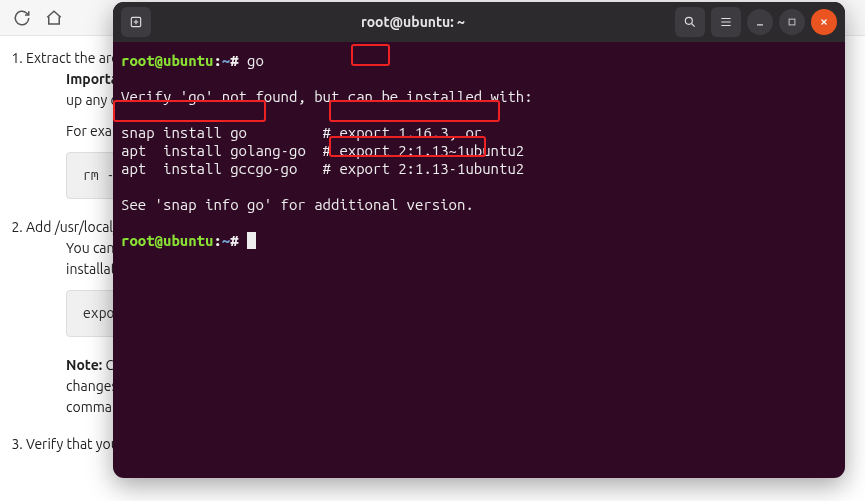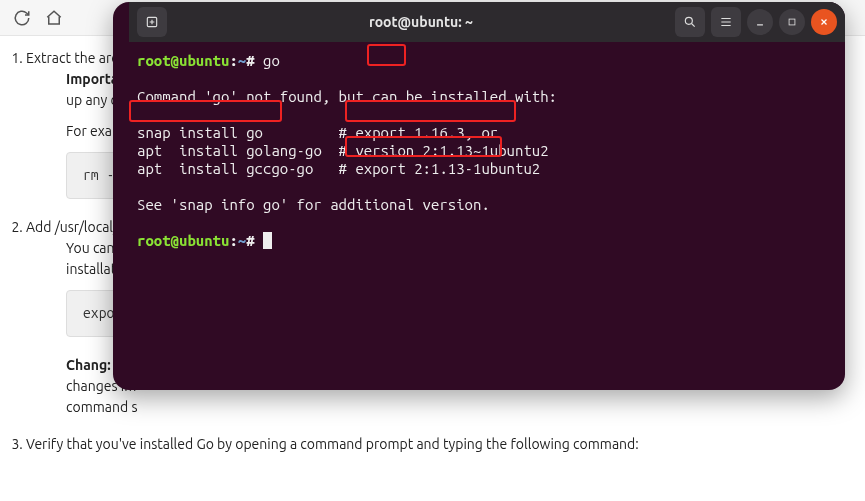--- a/index.html
+++ b/index.html
@@ -48,28 +48,27 @@
       margin: 10px 0 18px 40px;
       color: #333;
       width: 750px;
     }
     
     .terminal-window {
       position: absolute;
       left: 113px;
       top: 2px;
       width: 732px;
-      height: 388px;
+      height: 476px;
       background: #300a24;
-      border-radius: 16px;
+      border-radius: 11px;
       box-shadow: 0 8px 26px rgba(0,0,0,0.35);
       overflow: hidden;
       display: flex;
       flex-direction: column;
-      padding-left: 16px;
     }
     .titlebar {
       height: 40px;
       background: #2d2a2e;
       display: flex;
       align-items: center;
       padding: 0 8px;
       position: relative;
     }
     .tb-left, .tb-right {
@@ -170,21 +169,21 @@
       </div>
       <div class="code-block"><span>rm -rf /</span></div>
     </li>
     <li>
       <span>Add /usr/local/</span>
       <div class="indent">
         <p><span>You can do </span><br><span>installation)</span></p>
       </div>
       <div class="code-block"><span>export P</span></div>
       <div class="indent">
-        <p><b>Chang:</b><span> Chang</span><br><span>changes im</span><br><span>command s</span></p>
+        <p><b>Note:</b><span> Chang</span><br><span>changes im</span><br><span>command s</span></p>
       </div>
     </li>
     <li>
       <span>Verify that you've installed Go by opening a command prompt and typing the following command:</span>
     </li>
   </ol>
 </div>
 
 <div class="terminal-window">
   <div class="titlebar">
@@ -221,24 +220,24 @@
       </span>
       <span class="tb-win tb-close">
         <svg width="10" height="10" viewBox="0 0 24 24" fill="none" stroke="#fff" stroke-width="3">
             <path d="M6 6l12 12M18 6L6 18"></path>
           </svg>
       </span>
     </div>
   </div>
   <div class="terminal-body"><span class="prompt-user">root@ubuntu</span><span class="prompt-sym">:</span><span class="prompt-path">~</span><span class="prompt-sym">#</span> <span>go</span>
 
-<span>Command 'go' not found, but can be installed with:</span>
+<span>Verify 'go' not found, but can be installed with:</span>
 
 <span>snap install go         # export 1.16.3, or</span>
-<span>apt  install golang-go  # version 2:1.13~1ubuntu2</span>
+<span>apt  install golang-go  # export 2:1.13~1ubuntu2</span>
 <span>apt  install gccgo-go   # export 2:1.13-1ubuntu2</span>
 
 <span>See 'snap info go' for additional version.</span>
 
 <span class="prompt-user">root@ubuntu</span><span class="prompt-sym">:</span><span class="prompt-path">~</span><span class="prompt-sym">#</span> <span class="cursor"></span>
     <div class="hl-box hl1"></div>
     <div class="hl-box hl2"></div>
     <div class="hl-box hl3"></div>
     <div class="hl-box hl4"></div>
   </div>

